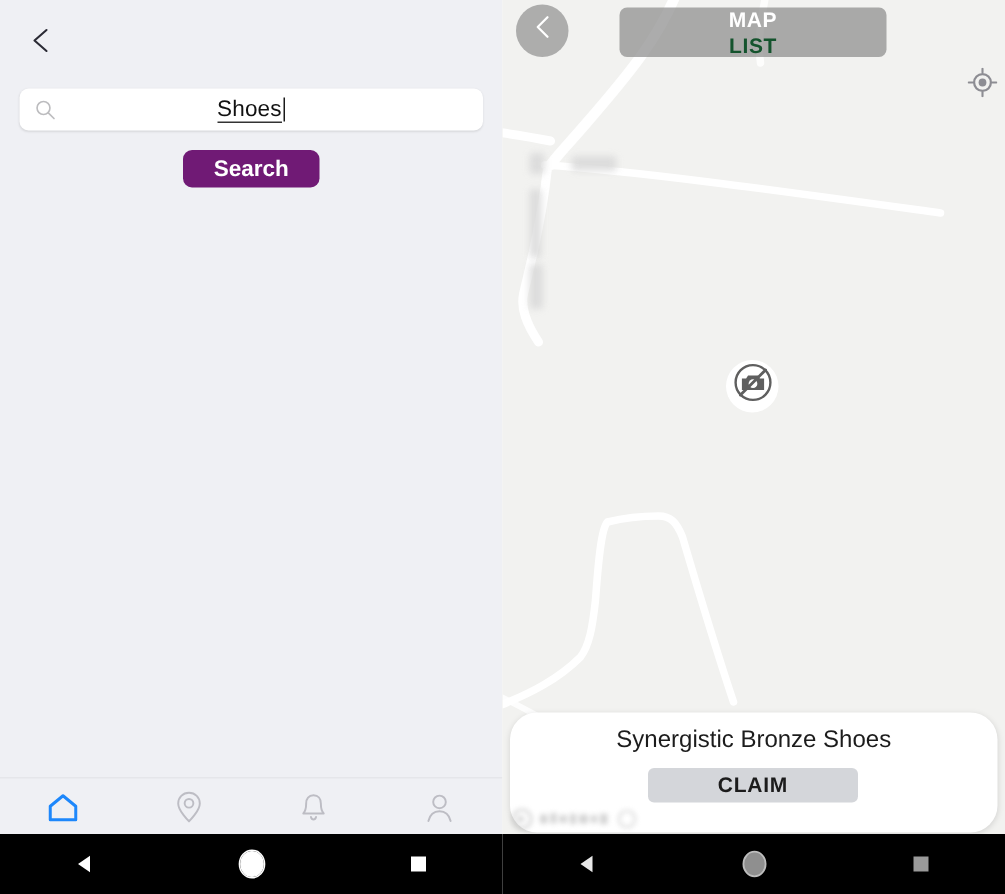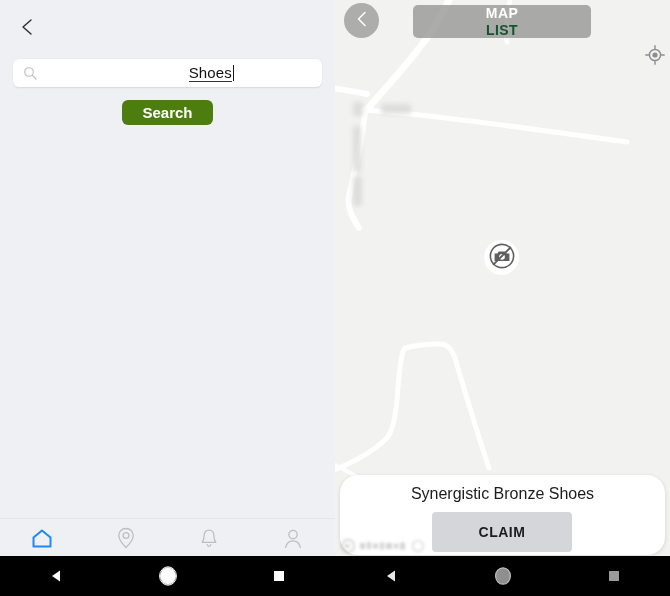--- a/index.html
+++ b/index.html
@@ -52,21 +52,20 @@
     width: 14px; height: 14px;
     opacity: 0.45;
   }
   .search-value-wrap {
     position: absolute;
     left: 0; top: 0;
     width: 309px; height: 28px;
     display: flex;
     align-items: center;
     justify-content: center;
-    padding-left: 44px;
   }
   .search-value {
     font-size: 15px;
     color: #111111;
     border-bottom: 1px solid #333;
     line-height: 17px;
     letter-spacing: 0.1px;
     white-space: pre;
   }
   .caret {
@@ -75,21 +74,21 @@
     height: 16px;
     background: #1a1a1a;
     margin-left: 1px;
     vertical-align: -3px;
   }
 
   .search-button {
     position: absolute;
     left: 122px; top: 100px;
     width: 91px; height: 25px;
-    background: #4d7c0f;
+    background: #701a75;
     border-radius: 6px;
     border: none;
     color: #ffffff;
     font-size: 15px;
     font-weight: bold;
     font-family: "Liberation Sans", sans-serif;
     cursor: pointer;
     padding: 0;
     line-height: 25px;
     text-align: center;
@@ -210,21 +209,21 @@
     position: absolute;
     left: 0; top: 10px;
     width: 325px;
     text-align: center;
     font-size: 16px;
     color: #1c1c1c;
   }
   .claim-button {
     position: absolute;
     left: 92px; top: 37px;
-    width: 140px; height: 40px;
+    width: 140px; height: 23px;
     background: #d4d6da;
     border: none;
     border-radius: 4px;
     font-size: 14px;
     font-weight: bold;
     letter-spacing: 0.5px;
     color: #1c1c1c;
     font-family: "Liberation Sans", sans-serif;
     cursor: pointer;
     padding: 0;

